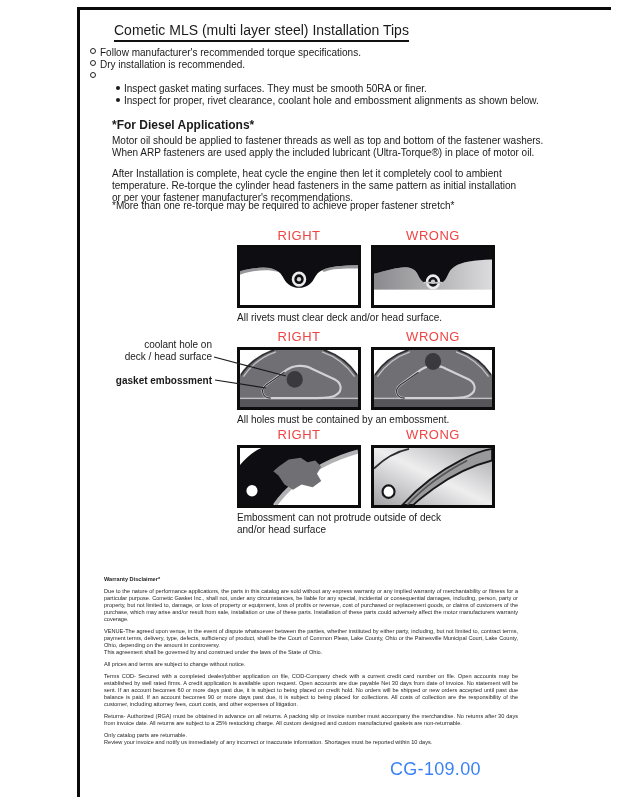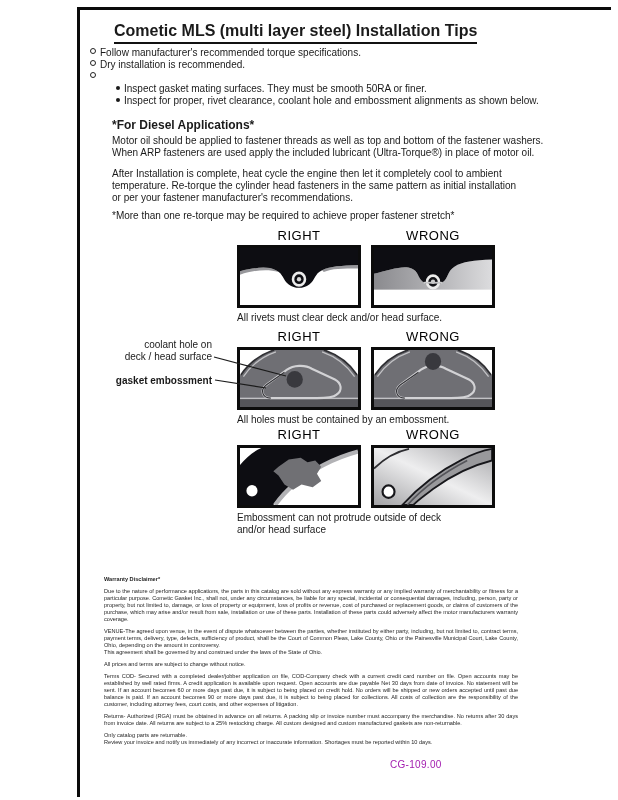--- a/index.html
+++ b/index.html
@@ -2,49 +2,49 @@
 <html><head>
 <meta charset="utf-8">
 <style>
   html,body{margin:0;padding:0;background:#fff;}
   #page{position:relative;width:618px;height:800px;background:#fff;overflow:hidden;
         font-family:"Liberation Sans",sans-serif;color:#1a1a1a;}
   .rule{position:absolute;background:#0a0a0a;}
   #top-rule{left:77px;top:7px;width:534px;height:3px;}
   #left-rule{left:77px;top:7px;width:3px;height:790px;}
 
-  .title{position:absolute;left:114px;top:22px;font-size:16px;font-weight:bold;
+  .title{position:absolute;left:114px;top:22px;font-size:14px;font-weight:normal;
          border-bottom:2px solid #111;padding-bottom:2px;white-space:nowrap;}
 
   .bullet-line{position:absolute;left:90px;font-size:10px;white-space:nowrap;line-height:12px;}
   .ocirc{display:inline-block;width:4px;height:4px;border:1px solid #222;border-radius:50%;
          margin-right:4px;vertical-align:2px;}
   .fdot{display:inline-block;width:4px;height:4px;background:#1a1a1a;border-radius:50%;
         margin-right:4px;vertical-align:2px;}
   .sub{left:116px;}
 
   .h2{position:absolute;left:112px;font-size:12px;font-weight:bold;white-space:nowrap;}
   .pline{position:absolute;left:112px;font-size:10px;line-height:12px;white-space:nowrap;}
 
   .dg-head{position:absolute;width:124px;text-align:center;font-size:13px;letter-spacing:.5px;
-           color:#000000;white-space:nowrap;}
+           color:#ef4444;white-space:nowrap;}
   .dbox{position:absolute;width:124px;height:63px;border:3px solid #0c0c0c;box-sizing:border-box;
         background:#fff;}
   .dbox svg{display:block;width:118px;height:57px;}
   .dg-cap{position:absolute;left:237px;font-size:10px;white-space:nowrap;}
   .callout{position:absolute;left:110px;width:102px;text-align:right;font-size:10px;
            white-space:nowrap;}
   #leader-lines{position:absolute;left:120px;top:330px;}
 
   .footer{position:absolute;left:104px;top:576px;width:414px;font-size:5.6px;line-height:7px;
           color:#1f1f1f;text-align:justify;}
   .footer .fp{margin:0 0 5px 0;}
   .fhead{font-weight:bold;margin:0 0 5px 0;}
   .fline{margin:0;}
-  .page-num{position:absolute;left:390px;top:759px;font-size:10px;letter-spacing:.3px;color:#a21caf;}
+  .page-num{position:absolute;left:390px;top:759px;font-size:18px;letter-spacing:.3px;color:#3b82f6;}
 </style>
 </head>
 <body>
 
 <div id="page">
 
   <div id="top-rule" class="rule"></div>
   <div id="left-rule" class="rule"></div>
 
   <div class="title">Cometic MLS (multi layer steel) Installation Tips</div>
@@ -54,21 +54,21 @@
   <div class="bullet-line" style="top:71px;"><span class="ocirc"></span></div>
   <div class="bullet-line sub" style="top:83px;"><span class="fdot"></span><span>Inspect gasket mating surfaces.  They must be smooth 50RA or finer.</span></div>
   <div class="bullet-line sub" style="top:95px;"><span class="fdot"></span><span>Inspect for proper, rivet clearance, coolant hole and embossment alignments as shown below.</span></div>
 
   <div class="h2" style="top:118px;">*For Diesel Applications*</div>
   <div class="pline" style="top:135px;">Motor oil should be applied to fastener threads as well as top and bottom of the fastener washers.</div>
   <div class="pline" style="top:147px;">When ARP fasteners are used apply the included lubricant (Ultra-Torque®) in place of motor oil.</div>
   <div class="pline" style="top:180px;">temperature. Re-torque the cylinder head fasteners in the same pattern as initial installation</div>
   <div class="pline" style="top:168px;">After Installation is complete, heat cycle the engine then let it completely cool to ambient</div>
   <div class="pline" style="top:192px;">or per your fastener manufacturer's recommendations.</div>
-  <div class="pline" style="top:210px;">*More than one re-torque may be required to achieve proper fastener stretch*</div>
+  <div class="pline" style="top:200px;">*More than one re-torque may be required to achieve proper fastener stretch*</div>
 
   <div class="dg-head" style="left:237px;top:228px;">RIGHT</div>
   <div class="dg-head" style="left:371px;top:228px;">WRONG</div>
 
   <div class="dbox" style="left:237px;top:245px;">
     <svg viewBox="0 0 138 64" preserveAspectRatio="none">
       <rect x="0" y="0" width="138" height="64" fill="#ffffff"></rect>
       <path d="M0,26 C18,22 32,20 42,25 L45,27 C32,23 16,25 0,30 Z" fill="#97979b"></path>
       <path d="M96,25 C106,20 118,20 138,19 L138,23 C120,23 107,23 98,27 Z" fill="#97979b"></path>
       <path d="M0,0 L138,0 L138,19 C118,20 106,20 96,25 C87,29 88,36 81,41 C74,46 64,46 57,41 C50,36 51,29 42,25 C32,20 18,22 0,26 Z" fill="#0d0d12"></path>

